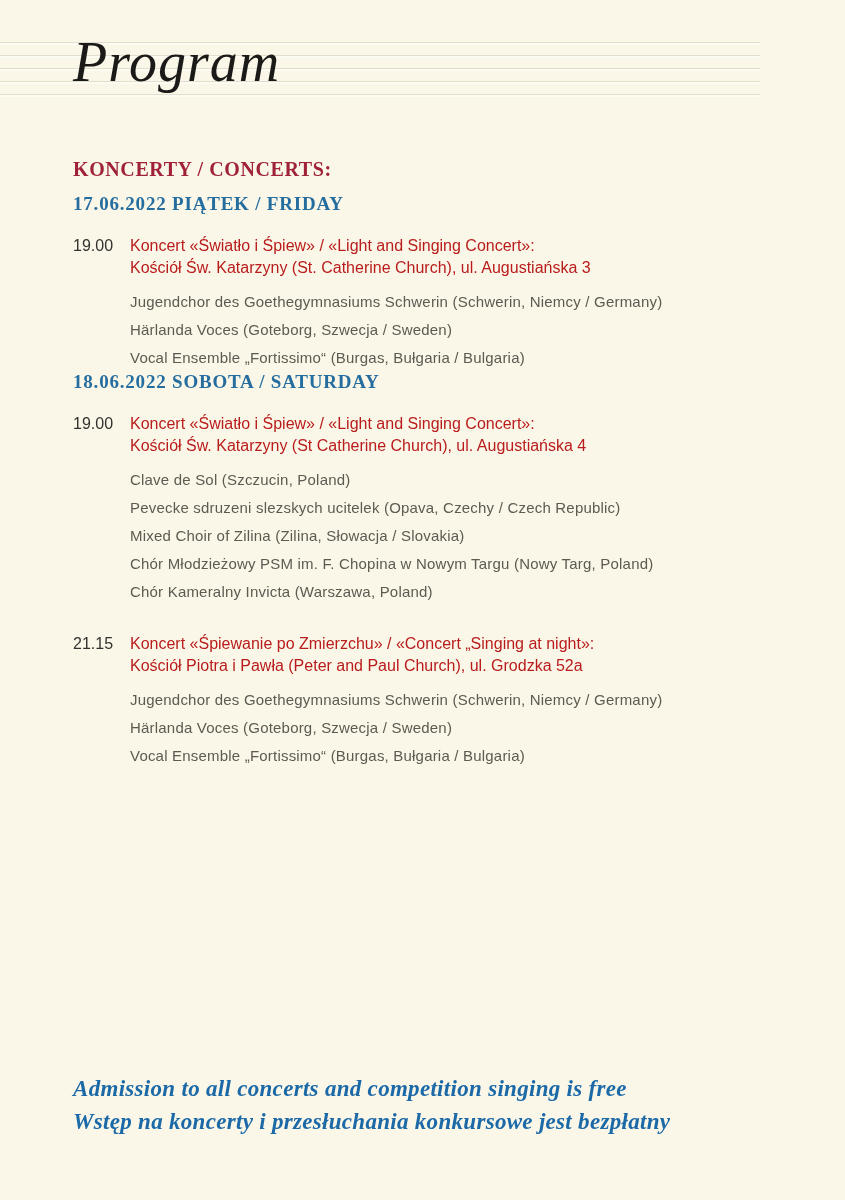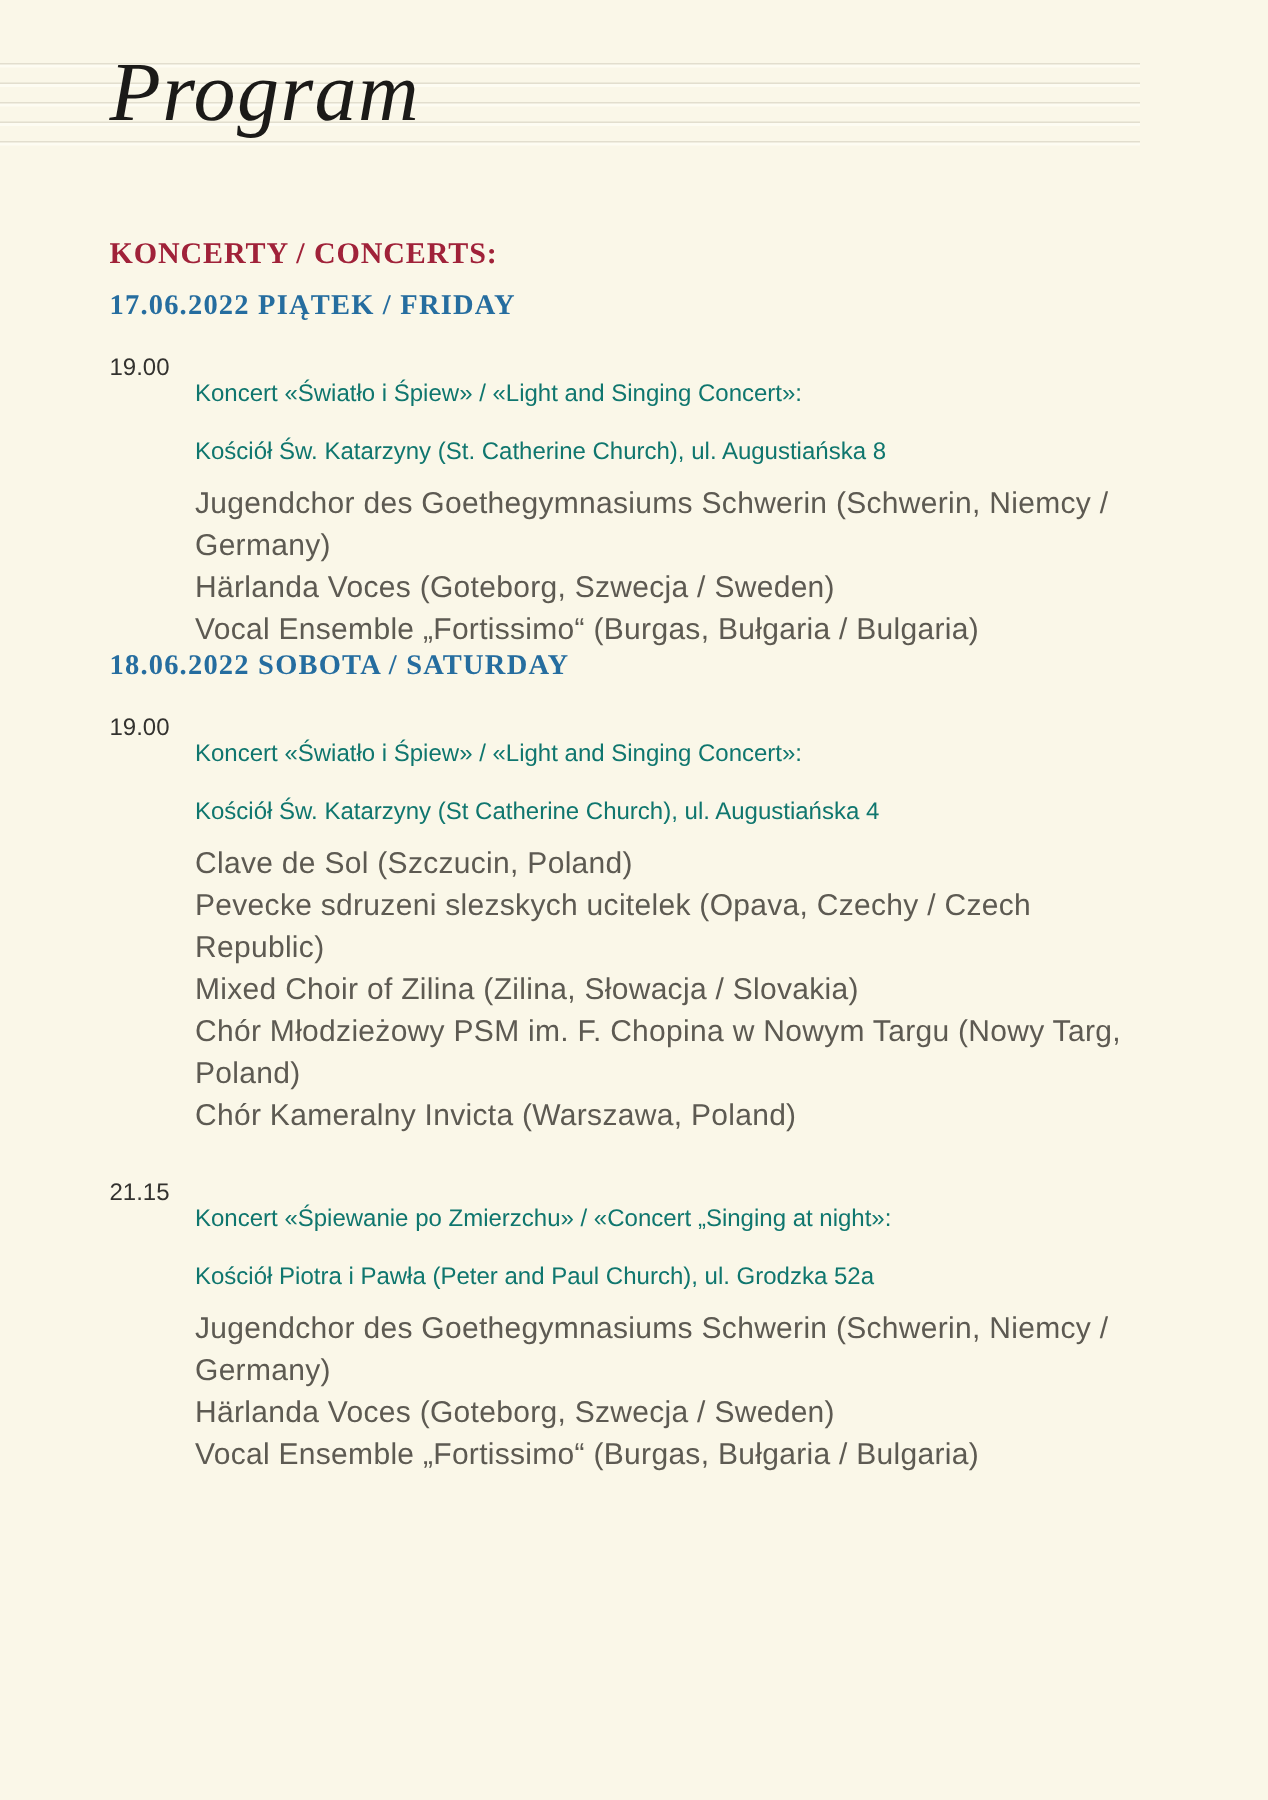--- a/index.html
+++ b/index.html
@@ -72,29 +72,28 @@
   .event-time {
     flex: 0 0 57px;
     font-size: 16px;
     line-height: 22px;
     color: #33322f;
   }
   .event-body { flex: 1; }
   .event-title, .event-venue {
     font-size: 16px;
     line-height: 22px;
-    color: #0f766e;
-    margin-top: 17px;
+    color: #b91c1c;
   }
   .performers {
     list-style: none;
     margin-top: 9px;
   }
   .performers li {
-    font-size: 20px;
+    font-size: 15px;
     line-height: 28px;
     color: #5d5a52;
     letter-spacing: 0.2px;
   }
 
   
   .footer {
     position: absolute;
     left: 73px;
     top: 1072px;
@@ -125,21 +124,21 @@
   <div class="content">
 
     <h2 class="section-heading">KONCERTY / CONCERTS:</h2>
 
     <h3 class="date-heading first">17.06.2022 PIĄTEK / FRIDAY</h3>
 
     <div class="event">
       <div class="event-time">19.00</div>
       <div class="event-body">
         <div class="event-title">Koncert «Światło i Śpiew» / «Light and Singing Concert»:</div>
-        <div class="event-venue">Kościół Św. Katarzyny (St. Catherine Church), ul. Augustiańska 8</div>
+        <div class="event-venue">Kościół Św. Katarzyny (St. Catherine Church), ul. Augustiańska 3</div>
         <ul class="performers">
           <li>Jugendchor des Goethegymnasiums Schwerin (Schwerin, Niemcy / Germany)</li>
           <li>Härlanda Voces (Goteborg, Szwecja / Sweden)</li>
           <li>Vocal Ensemble „Fortissimo“ (Burgas, Bułgaria / Bulgaria)</li>
         </ul>
       </div>
     </div>
 
     <h3 class="date-heading later">18.06.2022 SOBOTA / SATURDAY</h3>
 
@@ -166,14 +165,18 @@
         <ul class="performers">
           <li>Jugendchor des Goethegymnasiums Schwerin (Schwerin, Niemcy / Germany)</li>
           <li>Härlanda Voces (Goteborg, Szwecja / Sweden)</li>
           <li>Vocal Ensemble „Fortissimo“ (Burgas, Bułgaria / Bulgaria)</li>
         </ul>
       </div>
     </div>
 
   </div>
 
+  <div class="footer">
+    <div>Admission to all concerts and competition singing is free</div>
+    <div>Wstęp na koncerty i przesłuchania konkursowe jest bezpłatny</div>
+  </div>
 
 </div>
 
 </body></html>

